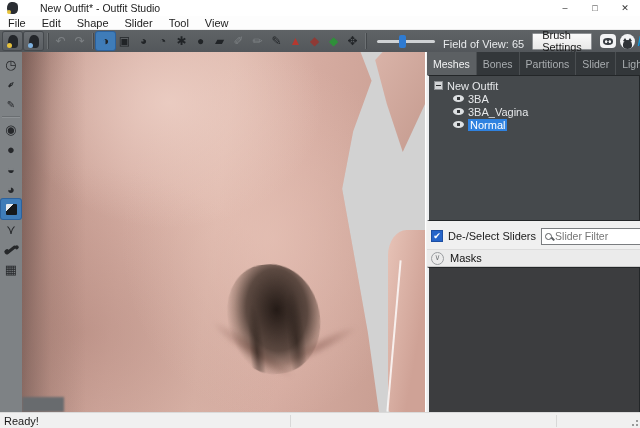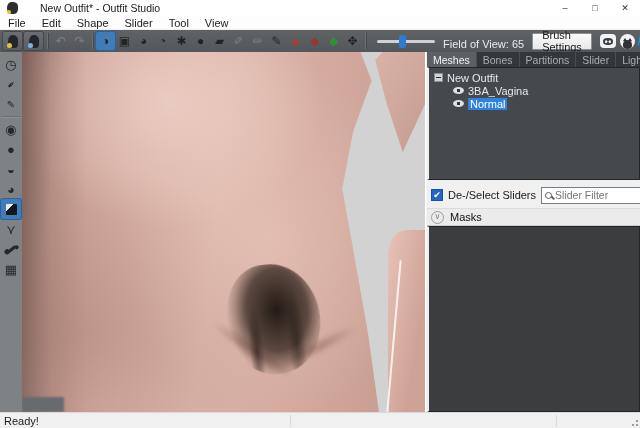--- a/index.html
+++ b/index.html
@@ -76,24 +76,24 @@
       radial-gradient(ellipse 10% 55% at 28% 78%, rgba(28,20,15,.55), transparent 80%),
       radial-gradient(ellipse 12% 60% at 72% 72%, rgba(28,20,15,.5), transparent 80%),
       radial-gradient(ellipse 60% 68% at 54% 42%, rgba(26,18,14,.95), rgba(42,31,24,.72) 55%, rgba(72,53,41,.32) 76%, transparent 92%);
     filter:blur(.4px); }
   .elbow { left:350px; top:0; width:53px; height:100px; background:linear-gradient(120deg,#dab4a9,#c59b8f); clip-path:polygon(20% 0, 100% 0, 100% 52%, 58% 100%, 28% 52%, 6% 8%); }
   .arm-right { left:366px; top:178px; width:37px; height:182px; background:linear-gradient(100deg,#e7c3b7,#cfa296 72%); border-radius:50% 0 0 6% / 14% 0 0 3%; }
   .seam-line { left:371px; top:208px; width:2px; height:152px; background:rgba(255,255,255,.8); transform:rotate(5deg); }
 
   
   .rpanel { position:absolute; left:426px; top:52px; width:214px; height:360px; background:#f0f0f0; border-left:1px solid #f4f4f4; }
-  .tabs { display:flex; height:15px; background:#33373a; align-items:stretch; font-size:10.5px; color:#a9adb0; }
+  .tabs { display:flex; height:23px; background:#33373a; align-items:stretch; font-size:10.5px; color:#a9adb0; }
   .tab { padding:1px 6px 0; border-right:1px solid #4a4e51; display:flex; align-items:center; }
   .tab.active { background:#5c6063; color:#f3f4f5; }
-  .mesh-tree { height:113px; background:#45494c; border:1px solid #232628; border-left:2px solid #eceef0; padding:3px 2px; color:#e6e8ea; font-size:11px; overflow:hidden; }
+  .mesh-tree { height:146px; background:#45494c; border:1px solid #232628; border-left:2px solid #eceef0; padding:3px 2px; color:#e6e8ea; font-size:11px; overflow:hidden; }
   .tree-row { display:flex; align-items:center; height:13px; gap:4px; }
   .tree-row.child { padding-left:22px; }
   .expander { width:9px; height:9px; background:#d2d4d6; border:1px solid #8b8e91; display:flex; align-items:center; justify-content:center; margin-left:3px; }
   .minus-bar { width:5px; height:1px; background:#2a2c2e; }
   .eye { width:11px; height:7px; border-radius:50%; background:radial-gradient(circle at 50% 50%, #34373a 0 1.6px, #dde0e2 2px); flex:0 0 auto; }
   .sel-label { background:#2f82e0; color:#fff; padding:0 2px; }
 
   .slider-controls { height:22px; display:flex; align-items:center; padding:0 4px; gap:5px; background:#f0f0f0; margin-top:4px; }
   .cb { width:12px; height:12px; background:#2564c9; border:1px solid #1d4fa3; display:flex; align-items:center; justify-content:center; color:#fff; font-size:9px; line-height:1; flex:0 0 auto; }
   .cb-label { font-size:11px; white-space:nowrap; }
@@ -278,20 +278,24 @@
 
   <div class="mesh-tree">
     <div class="tree-row">
       <span class="expander">
           <span class="minus-bar"></span>
         </span>
       <span>New Outfit</span>
     </div>
     <div class="tree-row child">
       <span class="eye"></span>
+      <span>3BA</span>
+    </div>
+    <div class="tree-row child">
+      <span class="eye"></span>
       <span>3BA_Vagina</span>
     </div>
     <div class="tree-row child">
       <span class="eye"></span>
       <span class="sel-label">Normal</span>
     </div>
   </div>
 
   <div class="slider-controls">
     <span class="cb">✔</span>

